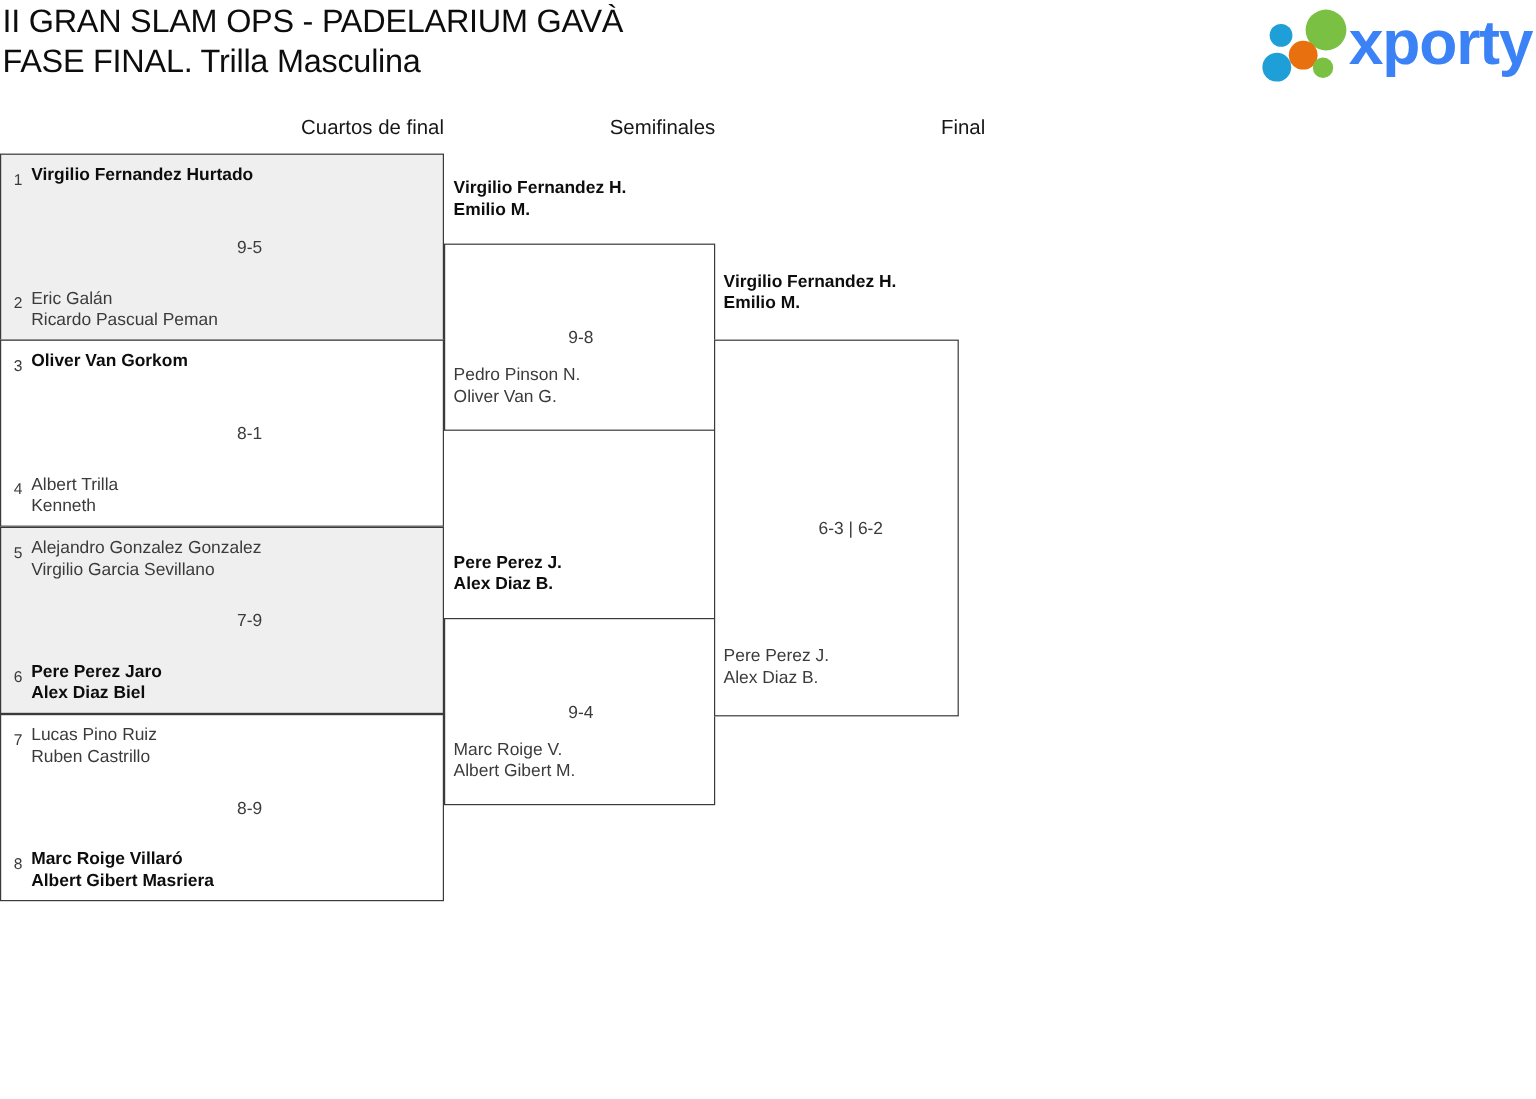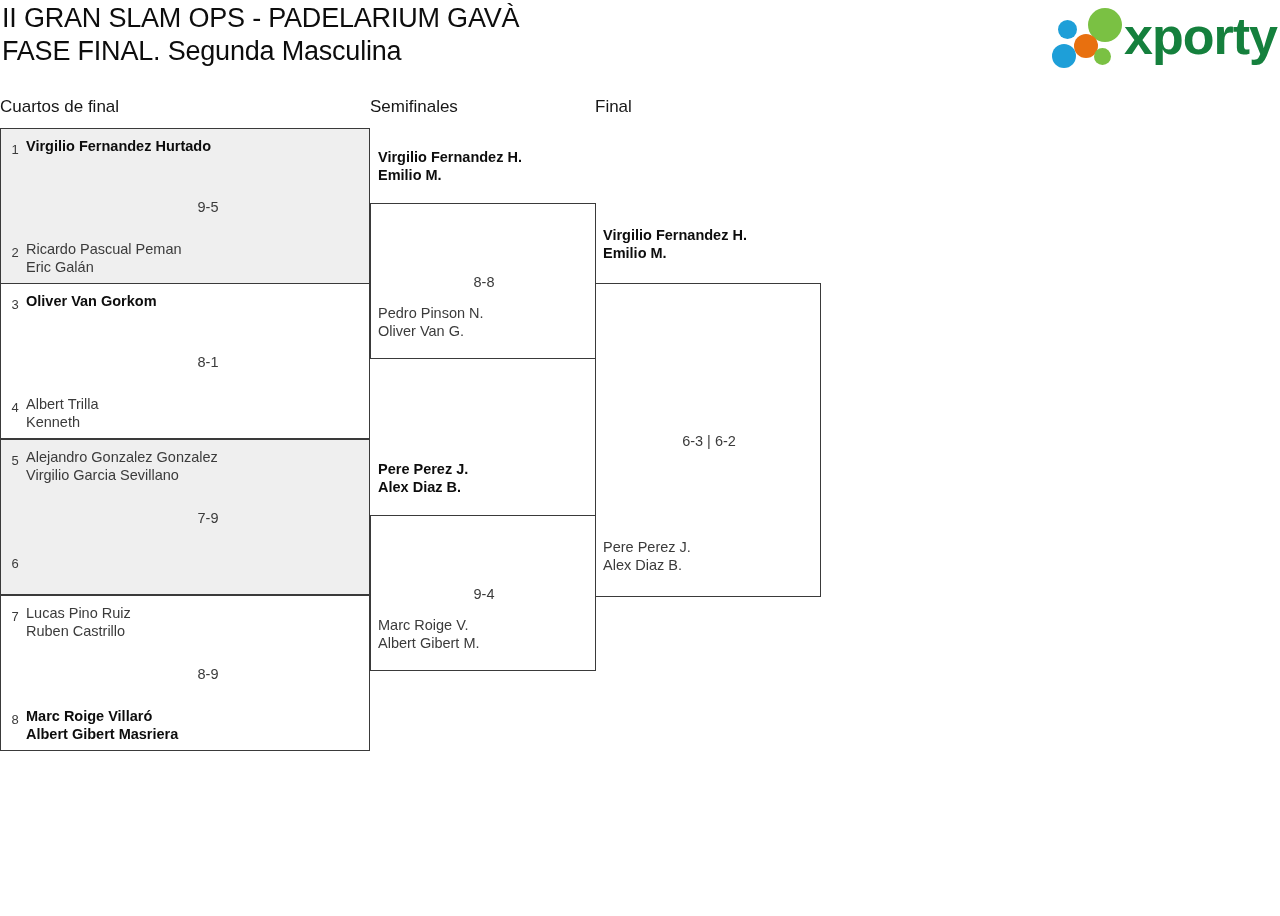--- a/index.html
+++ b/index.html
@@ -29,28 +29,28 @@
   #logo-dots { position: absolute; left: 0; top: 2px; width: 78px; height: 60px; }
   .dot { position: absolute; border-radius: 50%; }
   #dot-green-big  { left: 38px; top: 2px;  width: 34px; height: 34px; background: #7ac143; }
   #dot-blue-top   { left: 8px;  top: 14px; width: 19px; height: 19px; background: #1e9fd8; }
   #dot-orange     { left: 24px; top: 28px; width: 24px; height: 24px; background: #e8700f; }
   #dot-blue-bot   { left: 2px;  top: 38px; width: 24px; height: 24px; background: #1e9fd8; }
   #dot-green-small{ left: 44px; top: 42px; width: 17px; height: 17px; background: #7ac143; }
   #logo-word {
     position: absolute; left: 74px; top: 0px;
     font-size: 52px; line-height: 64px; font-weight: 700;
-    color: #15803d; letter-spacing: -1px;
+    color: #3b82f6; letter-spacing: -1px;
   }
 
   
   .round-header {
     position: absolute; top: 95px; height: 24px;
     font-size: 17px; line-height: 24px; font-weight: 400;
-    color: #171717; text-align: left; white-space: nowrap;
+    color: #171717; text-align: right; white-space: nowrap;
   }
   #round-header-0 { left: 0px;   width: 370px; }
   #round-header-1 { left: 370px; width: 226px; }
   #round-header-2 { left: 595px; width: 226px; }
 
   
   #bracket { position: absolute; left: 0; top: 128px; width: 1280px; height: 640px; }
 
   
   .qf-block {
@@ -92,21 +92,21 @@
   }
   .sf-team {
     position: absolute; left: 8px; width: 212px;
     font-size: 14.5px; line-height: 18px; color: #3b3b3b;
   }
   .sf-team.winner { color: #0d0d0d; font-weight: 700; }
   .sf-team .pl { display: block; white-space: nowrap; }
 
   
   #final-box {
-    position: absolute; left: 595px; top: 155px; width: 226px; height: 314px;
+    position: absolute; left: 595px; top: 155px; width: 204px; height: 314px;
     border: 1px solid #3a3a3a; background: #ffffff;
   }
   #final-score {
     position: absolute; left: 0; width: 226px; top: 148px;
     font-size: 14.5px; line-height: 18px; color: #3b3b3b; text-align: center;
   }
   .final-team {
     position: absolute; left: 8px; width: 215px;
     font-size: 14.5px; line-height: 18px; color: #3b3b3b;
   }
@@ -114,21 +114,21 @@
   .final-team .pl { display: block; white-space: nowrap; }
 </style>
 </head>
 <body>
 
 <div id="page">
 
   <div id="header">
     <div id="title-block">
       <span id="title-line1">II GRAN SLAM OPS - PADELARIUM GAVÀ</span>
-      <span id="title-line2">FASE FINAL. Segunda Masculina</span>
+      <span id="title-line2">FASE FINAL. Trilla Masculina</span>
     </div>
 
     <div id="logo">
       <div id="logo-dots">
         <span class="dot" id="dot-green-big"></span>
         <span class="dot" id="dot-blue-top"></span>
         <span class="dot" id="dot-orange"></span>
         <span class="dot" id="dot-blue-bot"></span>
         <span class="dot" id="dot-green-small"></span>
       </div>
@@ -143,22 +143,22 @@
   <div id="bracket">
 
     <div class="qf-block shaded" style="top:0px;">
       <div class="seed top">1</div>
       <div class="team top winner">
         <span class="pl">Virgilio Fernandez Hurtado</span>
       </div>
       <div class="qf-score">9-5</div>
       <div class="seed bottom">2</div>
       <div class="team bottom">
+        <span class="pl">Eric Galán</span>
         <span class="pl">Ricardo Pascual Peman</span>
-        <span class="pl">Eric Galán</span>
       </div>
     </div>
 
     <div class="qf-block" style="top:155px;">
       <div class="seed top">3</div>
       <div class="team top winner">
         <span class="pl">Oliver Van Gorkom</span>
       </div>
       <div class="qf-score">8-1</div>
       <div class="seed bottom">4</div>
@@ -169,20 +169,24 @@
     </div>
 
     <div class="qf-block shaded" style="top:311px;">
       <div class="seed top">5</div>
       <div class="team top">
         <span class="pl">Alejandro Gonzalez Gonzalez</span>
         <span class="pl">Virgilio Garcia Sevillano</span>
       </div>
       <div class="qf-score">7-9</div>
       <div class="seed bottom">6</div>
+      <div class="team bottom winner">
+        <span class="pl">Pere Perez Jaro</span>
+        <span class="pl">Alex Diaz Biel</span>
+      </div>
     </div>
 
     <div class="qf-block" style="top:467px;">
       <div class="seed top">7</div>
       <div class="team top">
         <span class="pl">Lucas Pino Ruiz</span>
         <span class="pl">Ruben Castrillo</span>
       </div>
       <div class="qf-score">8-9</div>
       <div class="seed bottom">8</div>
@@ -191,21 +195,21 @@
         <span class="pl">Albert Gibert Masriera</span>
       </div>
     </div>
 
     <div class="sf-team winner" style="left:378px; top:20px;">
       <span class="pl">Virgilio Fernandez H.</span>
       <span class="pl">Emilio M.</span>
     </div>
 
     <div class="sf-box" style="top:75px;">
-      <div class="sf-score">8-8</div>
+      <div class="sf-score">9-8</div>
     </div>
 
     <div class="sf-team" style="left:378px; top:176px;">
       <span class="pl">Pedro Pinson N.</span>
       <span class="pl">Oliver Van G.</span>
     </div>
 
     <div class="sf-team winner" style="left:378px; top:332px;">
       <span class="pl">Pere Perez J.</span>
       <span class="pl">Alex Diaz B.</span>

